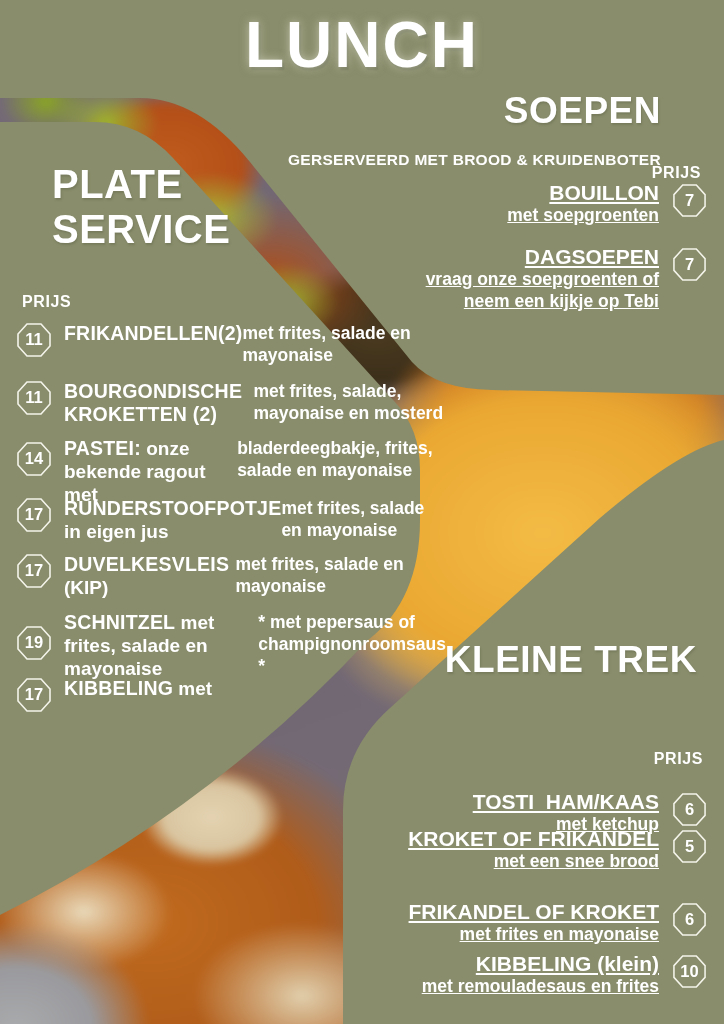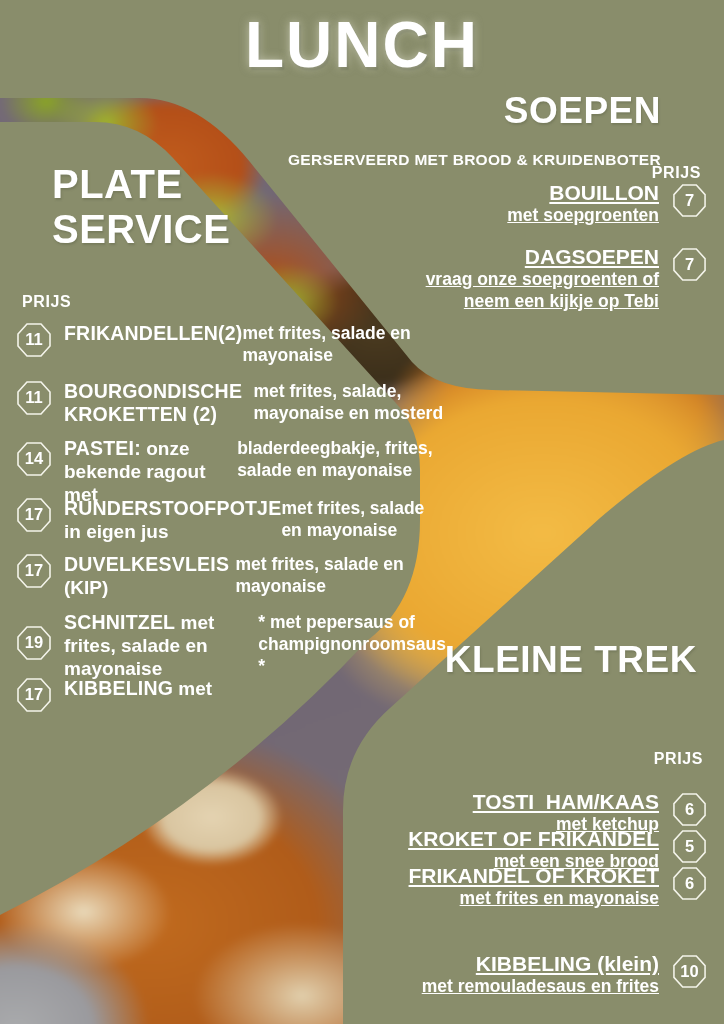--- a/index.html
+++ b/index.html
@@ -228,21 +228,21 @@
       <span class="d">met een snee brood</span>
     </span>
     <span class="badge">
       <svg viewBox="0 0 36 36">
           <polygon points="11,2 25,2 34,12 34,24 25,34 11,34 2,24 2,12" fill="none" stroke="#f4f4ea" stroke-width="1.6"></polygon>
         </svg>
       <span class="num">5</span>
     </span>
   </div>
 
-  <div class="ritem" style="top:864px;">
+  <div class="ritem" style="top:900px;">
     <span class="rtext">
       <span class="rt">FRIKANDEL OF KROKET</span>
       <span class="d">met frites en mayonaise</span>
     </span>
     <span class="badge">
       <svg viewBox="0 0 36 36">
           <polygon points="11,2 25,2 34,12 34,24 25,34 11,34 2,24 2,12" fill="none" stroke="#f4f4ea" stroke-width="1.6"></polygon>
         </svg>
       <span class="num">6</span>
     </span>

